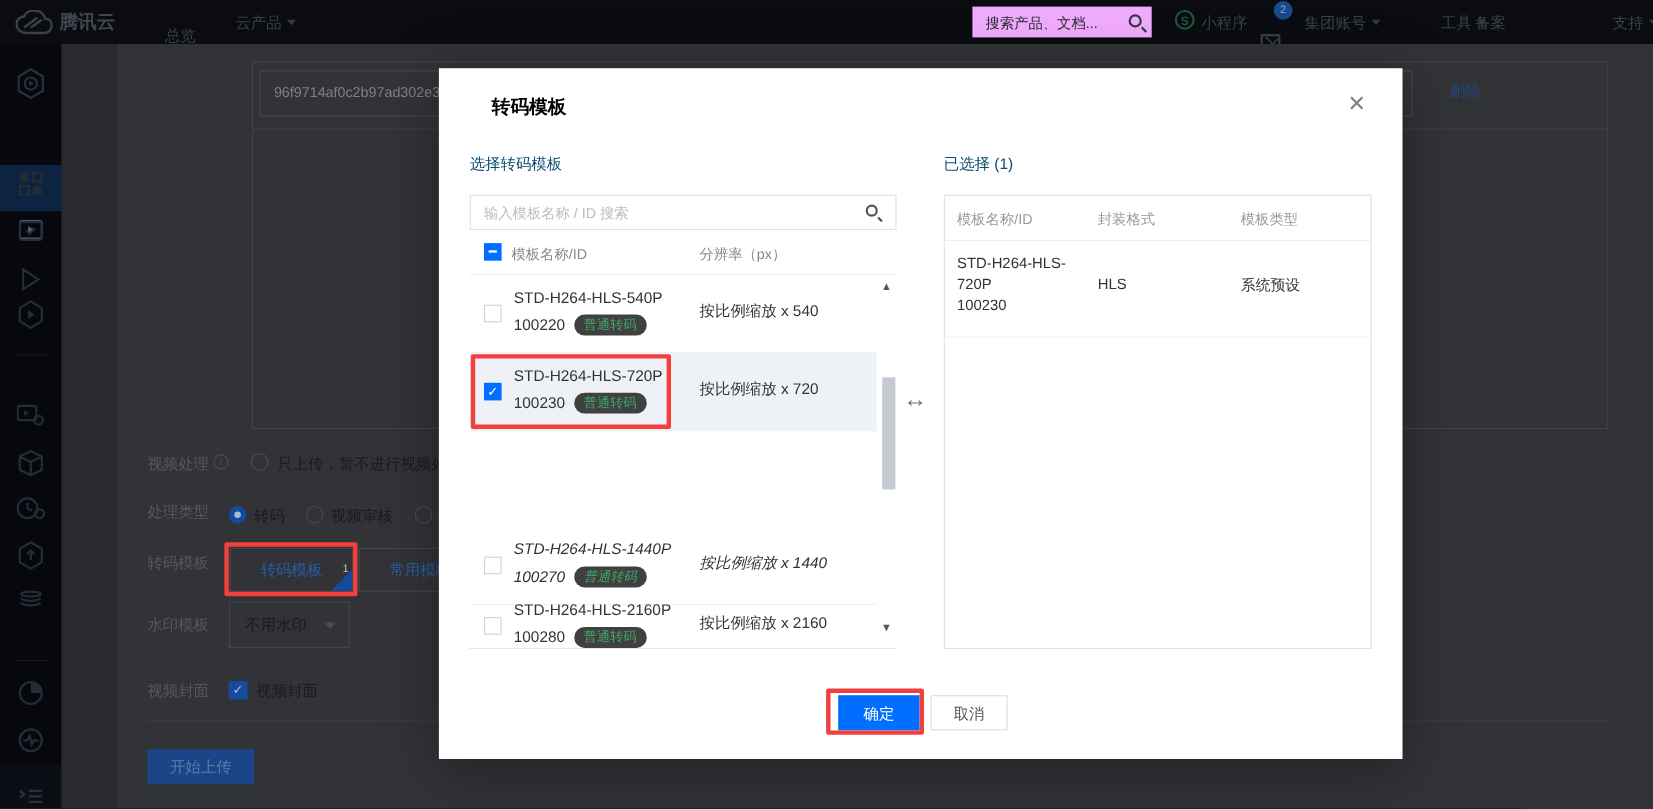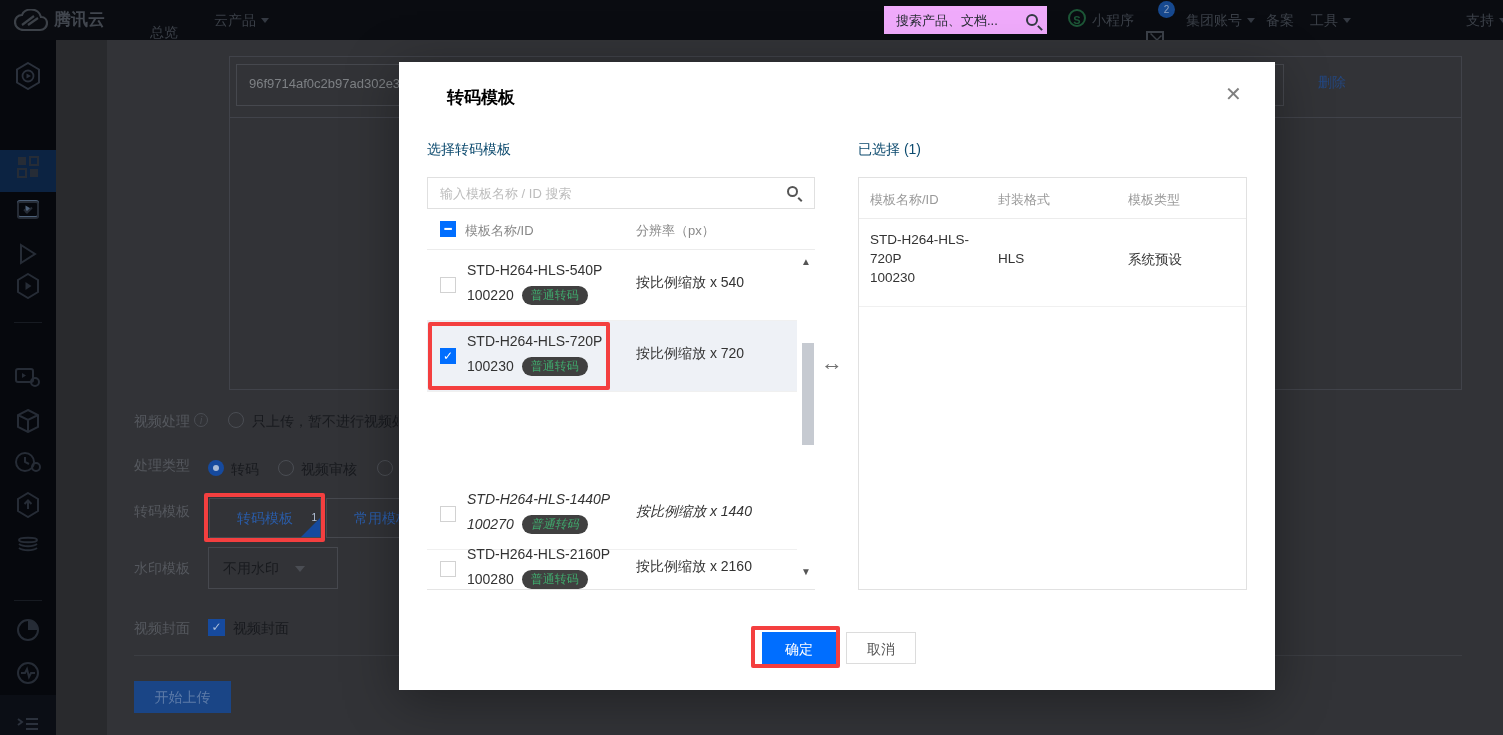--- a/index.html
+++ b/index.html
@@ -97,21 +97,21 @@
     <div class="abs brand" style="left:54px;top:0;">腾讯云</div>
     <div class="abs nav-item" style="left:150px;top:12px;">总览</div>
     <div class="abs nav-item" style="left:214px;top:0;"><span>云产品</span><span class="caret"></span></div>
     <input class="abs nav-search" placeholder="搜索产品、文档..." style="">
     <div class="abs mag" style="left:1026px;top:12px;"></div>
     <div class="abs mp-circle" style="left:1068px;top:9px;">S</div>
     <div class="abs nav-item" style="left:1092px;top:0;">小程序</div>
     <div class="abs mail" style="left:1146px;top:13px;"></div>
     <div class="abs badge2">2</div>
     <div class="abs nav-item" style="left:1186px;top:0;"><span>集团账号</span><span class="caret"></span></div>
-    <div class="abs nav-item" style="left:1266px;top:0;">备案</div>
+    <div class="abs nav-item" style="left:1341px;top:0;">备案</div>
     <div class="abs nav-item" style="left:1310px;top:0;"><span>工具</span><span class="caret"></span></div>
     <div class="abs nav-item" style="left:1466px;top:0;"><span>支持</span><span class="caret"></span></div>
   </div>
 
   <div class="abs sidebar">
     <div class="abs active-band"></div>
 
     <div class="abs side-ic" style="top:22px;">
       <svg width="26" height="28" viewBox="0 0 26 28">
           <path d="M13 1 L24 7.5 V20.5 L13 27 L2 20.5 V7.5 Z" fill="none" stroke="#2b313c" stroke-width="2"></path>
@@ -229,21 +229,21 @@
   <div class="abs tab-btn" style="left:209px;top:498px;width:112px;">
     <span>转码模板</span>
     <div class="abs corner-tri"></div>
     <div class="abs corner-num">1</div>
   </div>
   <div class="abs tab-btn" style="left:326px;top:498px;width:112px;">
     <span>常用模板</span>
   </div>
 
   <div class="abs form-label" style="left:134px;top:560px;">水印模板</div>
-  <div class="abs" style="left:208px;top:547px;width:130px;height:42px;border:1px solid #46484e;">
+  <div class="abs" style="left:208px;top:547px;width:110px;height:42px;border:1px solid #46484e;">
     <span class="abs dim-dark-text" style="left:14px;top:12px;">不用水印</span>
     <span class="abs sel-caret" style="left:86px;top:18px;"></span>
   </div>
 
   <div class="abs form-label" style="left:134px;top:620px;">视频封面</div>
   <div class="abs cbx" style="left:208px;top:619px;">✓</div>
   <div class="abs dim-dark-text" style="left:233px;top:620px;">视频封面</div>
 
   <div class="abs hline" style="left:134px;top:655px;width:1328px;background:#3c3e43;"></div>
   <div class="abs submit-btn">开始上传</div>

